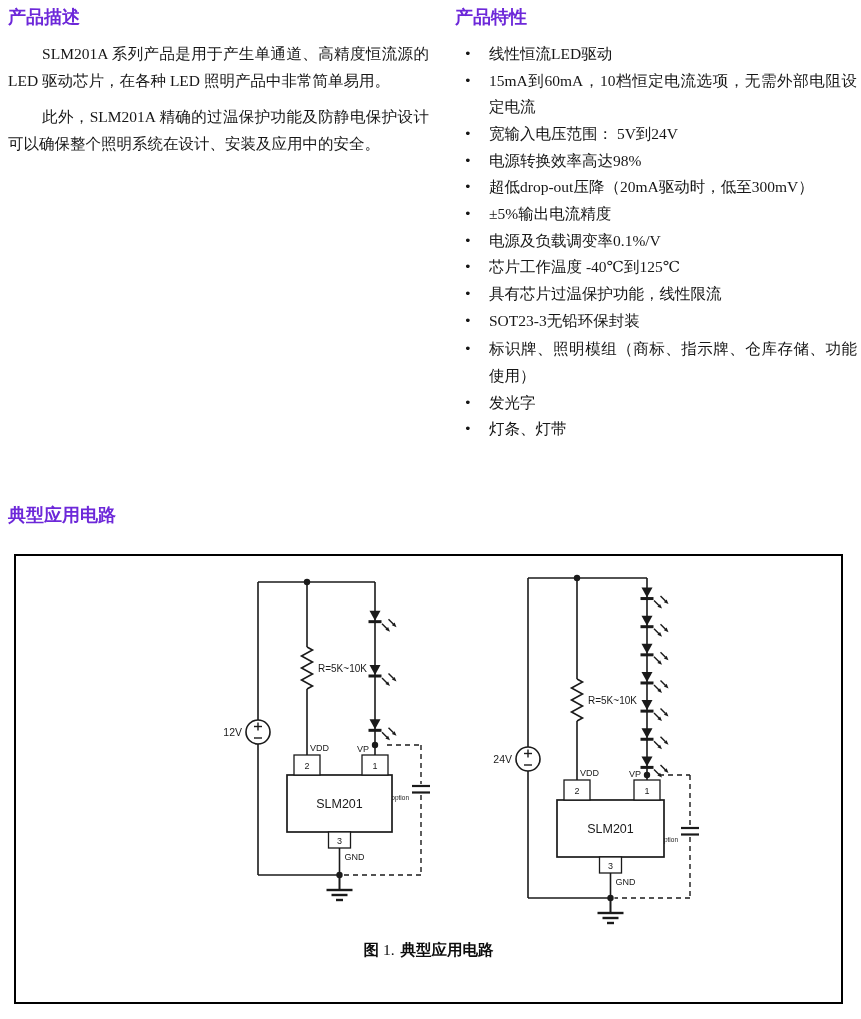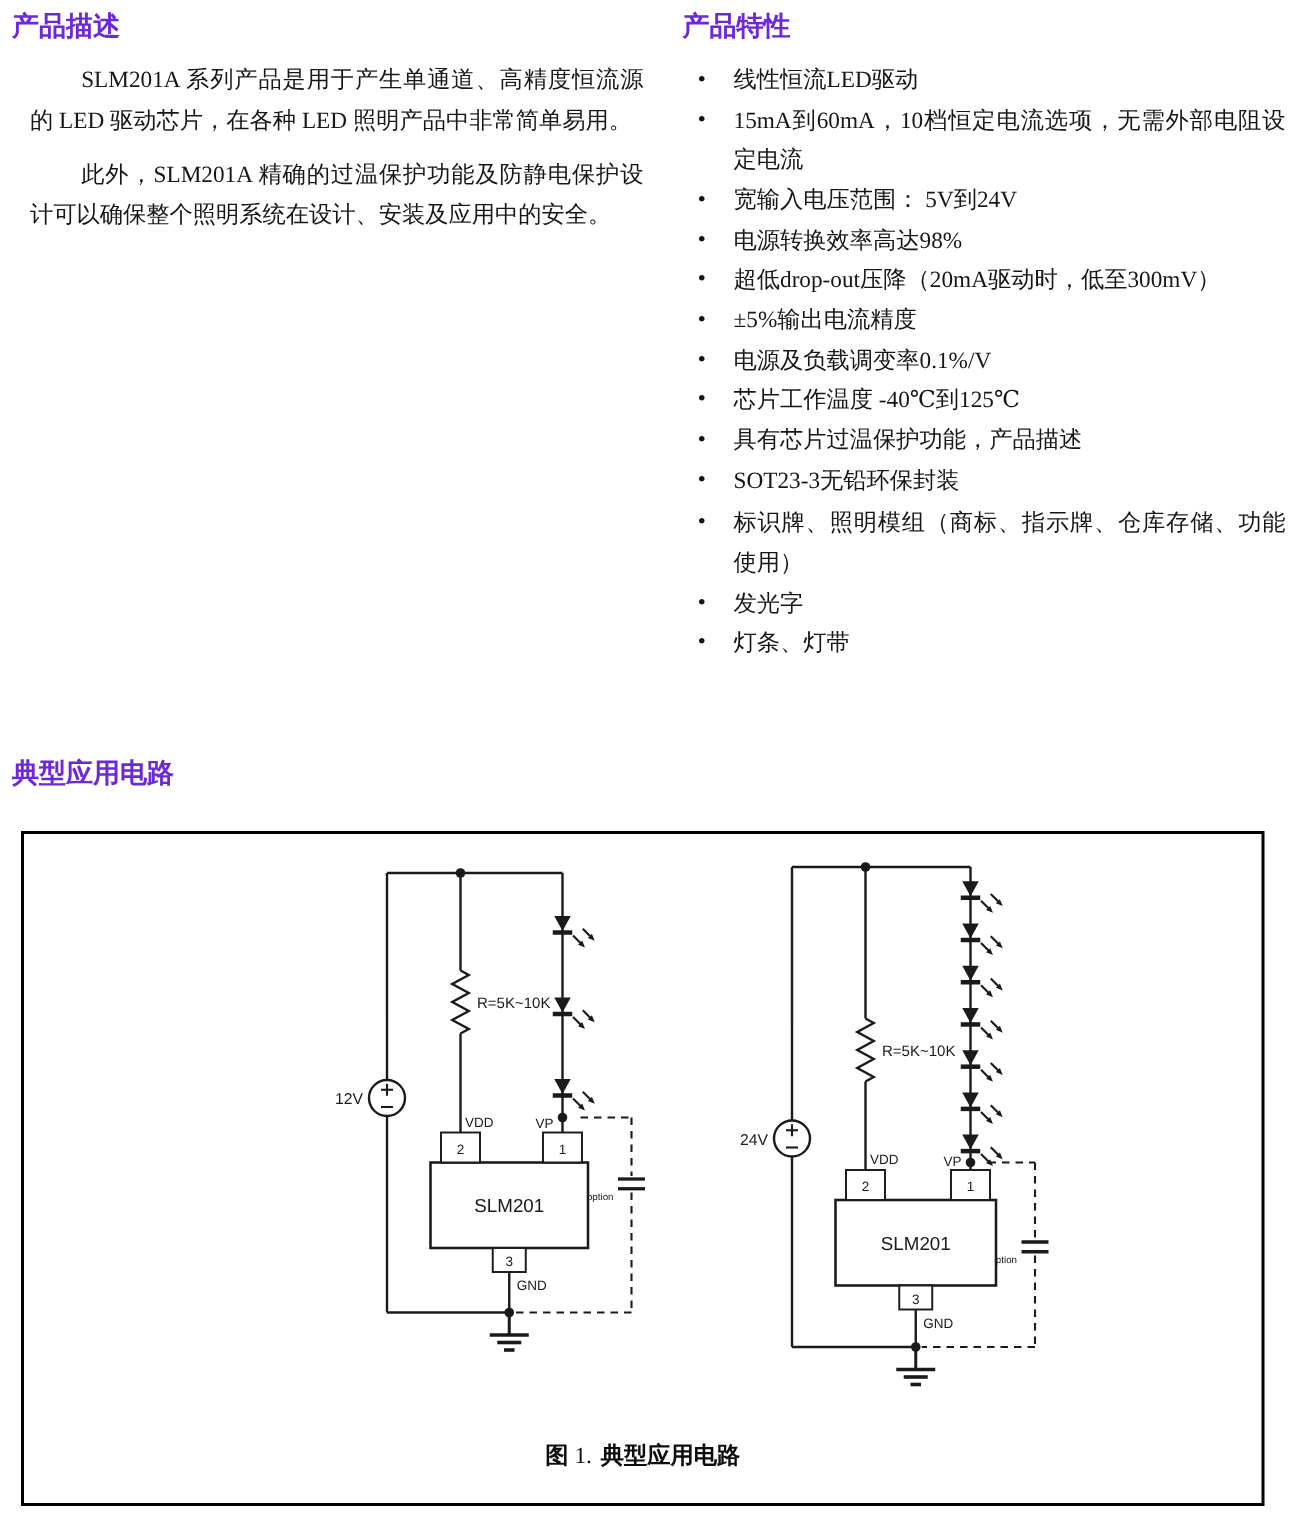--- a/index.html
+++ b/index.html
@@ -8,38 +8,38 @@
     font-family:"Liberation Serif","DejaVu Serif",serif;color:#161616;
   }
   .col-left{position:absolute;left:8px;top:5px;width:421px;}
   .col-right{position:absolute;left:455px;top:5px;width:402px;}
   h2.sec{
     font-family:"Liberation Sans","DejaVu Sans",sans-serif;
     font-weight:bold;font-size:18px;margin:0 0 12px 0;color:#6d28d9;
   }
   .col-left p{
     font-size:15.5px;line-height:1.74;text-align:justify;
-    text-indent:2.2em;margin:0 0 9px 12px;
+    text-indent:2.2em;margin:0 0 9px 0;
   }
   ul.blist{list-style:none;margin:2px 0 0 0;padding:0;}
   ul.blist li{display:flex;font-size:15.5px;line-height:1.72;margin:0;}
   ul.blist .bullet{
     flex:none;width:34px;padding-left:9px;box-sizing:border-box;
     font-family:"DejaVu Sans",sans-serif;font-size:13px;line-height:2;
   }
   ul.blist .li-text{flex:1;text-align:justify;}
   h2.apps-heading{margin:13px 0 11px 0;}
   h2.fig-heading{position:absolute;left:8px;top:503px;margin:0;}
   .fig-box{
     position:absolute;left:14px;top:554px;width:829px;height:450px;
     border:2px solid #000;box-sizing:border-box;background:#fff;
   }
   .fig-box svg{position:absolute;left:0;top:0;}
   .fig-caption{
-    position:absolute;left:0;right:0;top:404px;text-align:center;
+    position:absolute;left:0;right:0;top:384px;text-align:center;
     font-family:"Liberation Sans","DejaVu Sans",sans-serif;
     font-weight:bold;font-size:15.5px;color:#0d0d0d;
   }
   .fig-caption .cap-num{
     font-family:"Liberation Serif","DejaVu Serif",serif;
     font-weight:normal;margin:0 6px 0 4px;
   }
 </style>
 </head>
 <body>
@@ -82,21 +82,21 @@
       <li>
         <span class="bullet">•</span>
         <span class="li-text">电源及负载调变率0.1%/V</span>
       </li>
       <li>
         <span class="bullet">•</span>
         <span class="li-text">芯片工作温度 -40℃到125℃</span>
       </li>
       <li>
         <span class="bullet">•</span>
-        <span class="li-text">具有芯片过温保护功能，产品描述</span>
+        <span class="li-text">具有芯片过温保护功能，线性限流</span>
       </li>
       <li>
         <span class="bullet">•</span>
         <span class="li-text">SOT23-3无铅环保封装</span>
       </li>
     </ul>
   <ul class="blist">
       <li>
         <span class="bullet">•</span>
         <span class="li-text">标识牌、照明模组（商标、指示牌、仓库存储、功能使用）</span>

